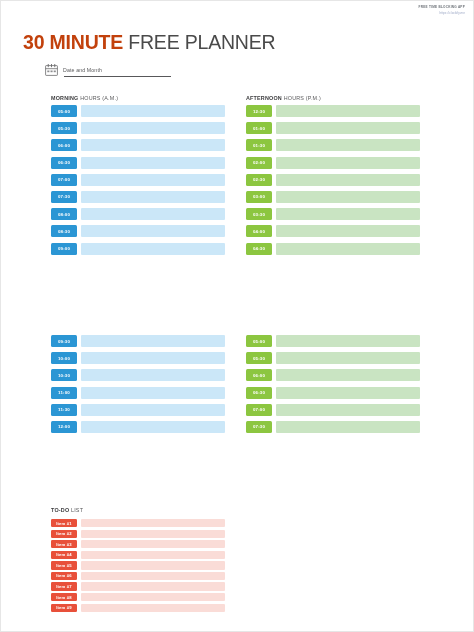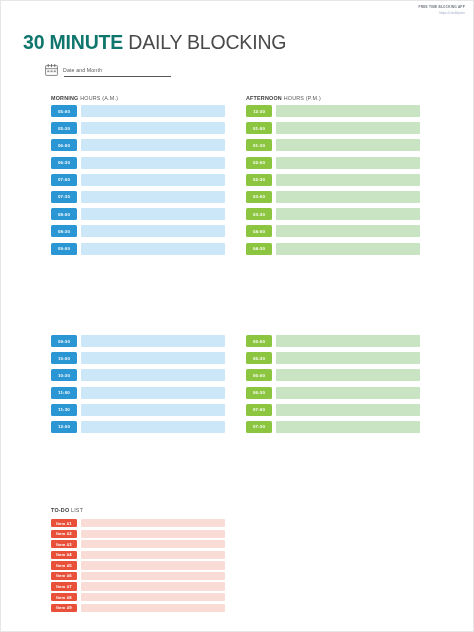--- a/index.html
+++ b/index.html
@@ -50,21 +50,21 @@
   
   .title {
     position: absolute;
     left: 22px;
     top: 30px;
     font-size: 19.5px;
     letter-spacing: -0.2px;
     color: #3b3b3b;
     white-space: nowrap;
   }
-  .title .strong { font-weight: bold; color: #0f766e; margin-top: 18px; }
+  .title .strong { font-weight: bold; color: #c2410c; margin-top: 18px; }
   .title .light  { font-weight: normal; color: #4a4a4a; }
 
   
   .date-row {
     position: absolute;
     left: 44px;
     top: 62px;
     display: flex;
     align-items: center;
     height: 14px;
@@ -181,21 +181,21 @@
 <body>
 
 <div class="page">
 
   <div class="brand">
     <span class="brand-title">FREE TIME BLOCKING APP</span>
     <span class="brand-url">https://clockify.me</span>
   </div>
 
   <div class="title">
-    <span class="strong">30 MINUTE</span><span>&nbsp;</span><span class="light">DAILY BLOCKING</span>
+    <span class="strong">30 MINUTE</span><span>&nbsp;</span><span class="light">FREE PLANNER</span>
   </div>
 
   <div class="date-row">
     <svg class="cal-icon" viewBox="0 0 26 24">
       <rect x="1.2" y="3.2" width="23.6" height="19.6" rx="1.2" fill="none" stroke="#6a6a6c" stroke-width="1.6"></rect>
       <line x1="1.2" y1="9.4" x2="24.8" y2="9.4" stroke="#6a6a6c" stroke-width="1.6"></line>
       <line x1="6.5" y1="0.8" x2="6.5" y2="5.6" stroke="#6a6a6c" stroke-width="1.8" stroke-linecap="round"></line>
       <line x1="13" y1="0.8" x2="13" y2="5.6" stroke="#6a6a6c" stroke-width="1.8" stroke-linecap="round"></line>
       <line x1="19.5" y1="0.8" x2="19.5" y2="5.6" stroke="#6a6a6c" stroke-width="1.8" stroke-linecap="round"></line>
       <rect x="4.6" y="13" width="4.2" height="3.4" fill="#8d8d8f"></rect>

